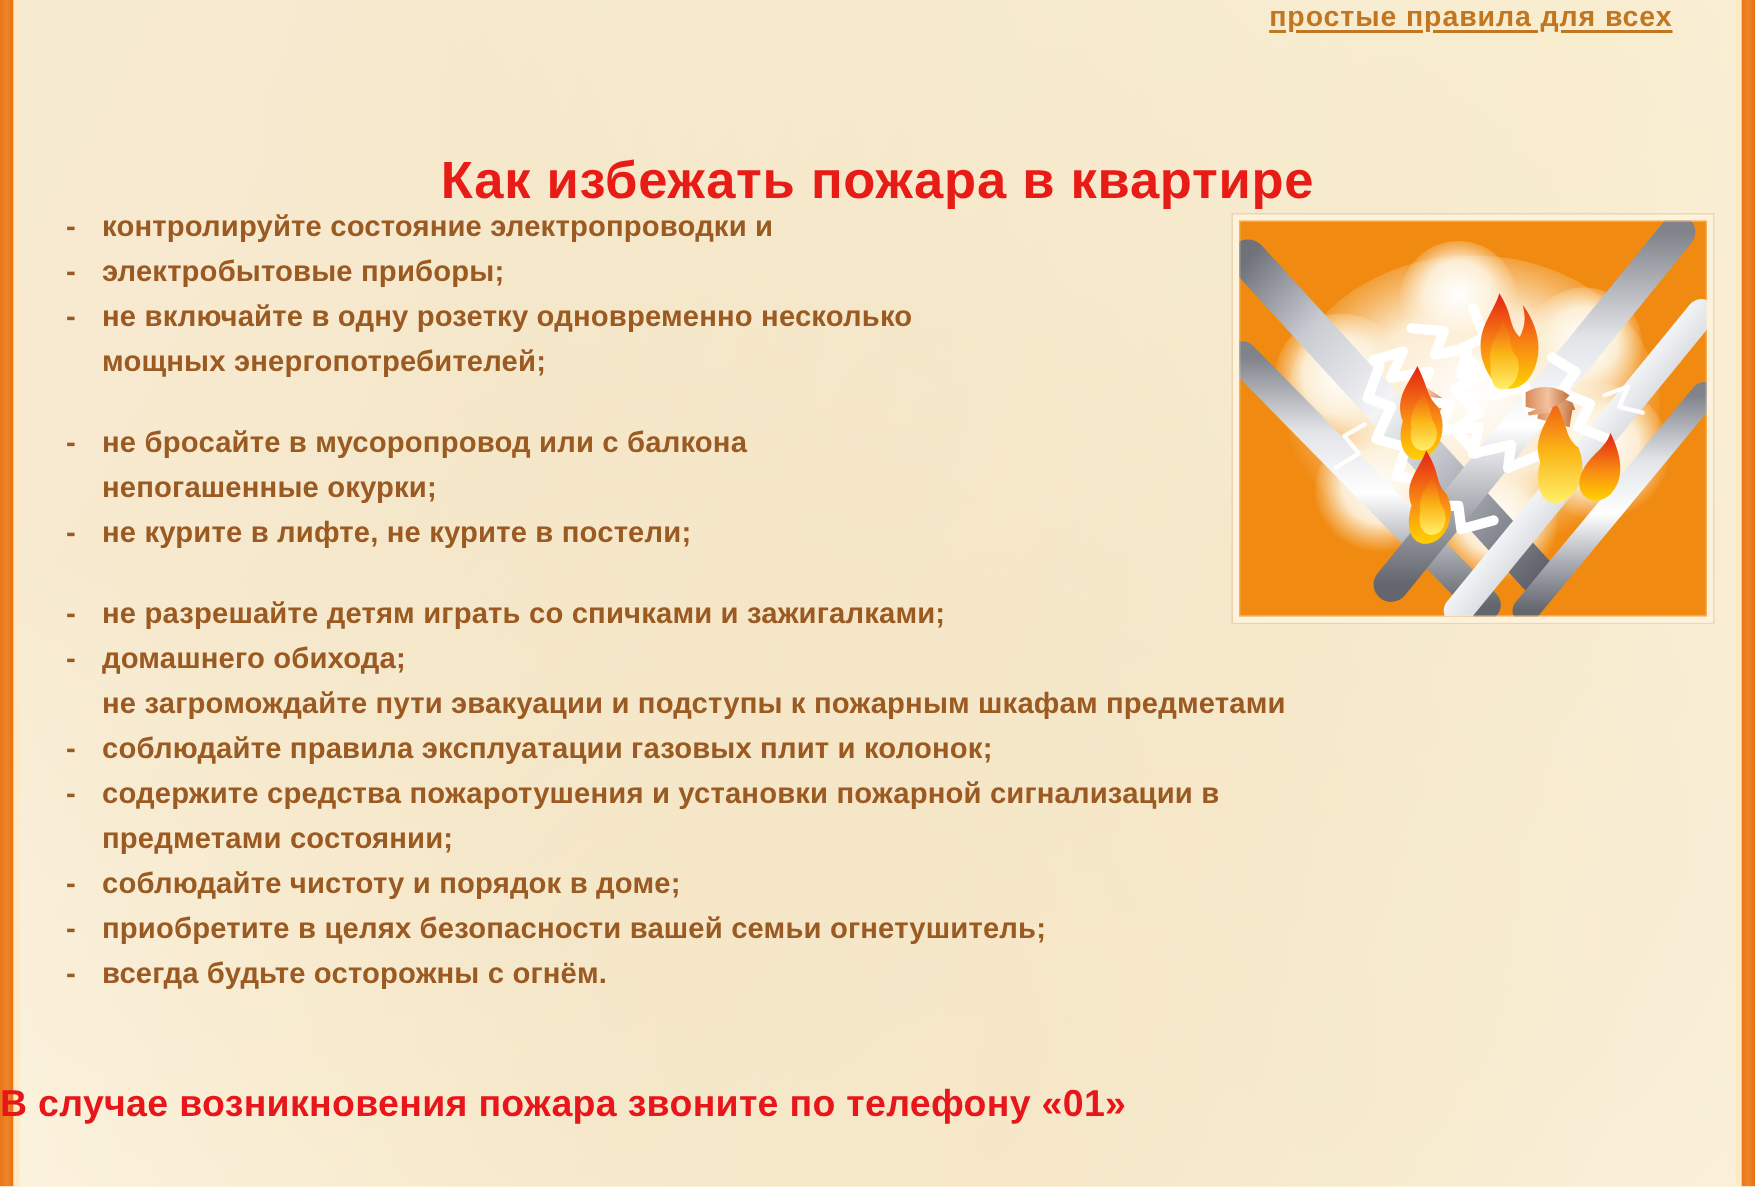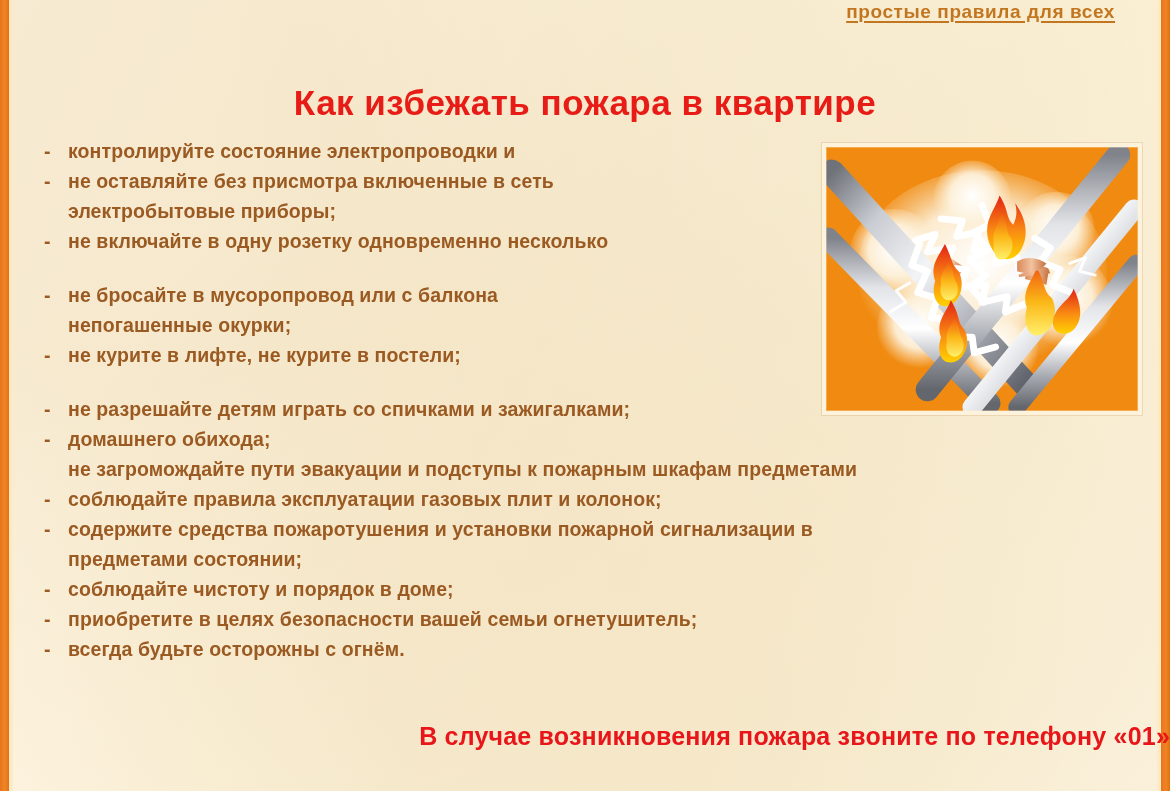--- a/index.html
+++ b/index.html
@@ -61,21 +61,21 @@
     color: #c2761f;
     text-decoration: underline;
     text-underline-offset: 3px;
     text-decoration-thickness: 2px;
     white-space: nowrap;
   }
 
   
   .title {
     position: absolute;
-    top: 60px;
+    top: 78px;
     left: 0;
     width: 1170px;
     text-align: center;
     font-size: 35px;
     font-weight: bold;
     color: #e81c16;
     letter-spacing: .5px;
     white-space: nowrap;
   }
 
@@ -121,21 +121,21 @@
     font-weight: bold;
   }
   .rule .rule-text { display: block; }
 
   
   .footer-note {
     position: absolute;
     left: 0;
     top: 722px;
     width: 1170px;
-    text-align: right;
+    text-align: left;
     font-size: 25px;
     font-weight: bold;
     color: #e8161a;
     letter-spacing: .2px;
     white-space: nowrap;
   }
 </style>
 </head>
 <body>
 
@@ -251,26 +251,26 @@
   </div>
 
   <div class="rules">
       <div class="group">
         <div class="rule">
           <span class="dash">-</span>
           <span class="rule-text">контролируйте состояние электропроводки и</span>
         </div>
         <div class="rule">
           <span class="dash">-</span>
-          <span class="rule-text">не оставляйте без присмотра включенные в сеть</span>
           <span class="rule-text">электробытовые  приборы;</span>
         </div>
         <div class="rule">
           <span class="dash">-</span>
           <span class="rule-text">не включайте  в одну розетку  одновременно несколько</span>
+          <span class="rule-text">мощных энергопотребителей;</span>
         </div>
       </div>
       <div class="group">
         <div class="rule">
           <span class="dash">-</span>
           <span class="rule-text">не бросайте  в мусоропровод или с балкона</span>
           <span class="rule-text">непогашенные окурки;</span>
         </div>
         <div class="rule">
           <span class="dash">-</span>

